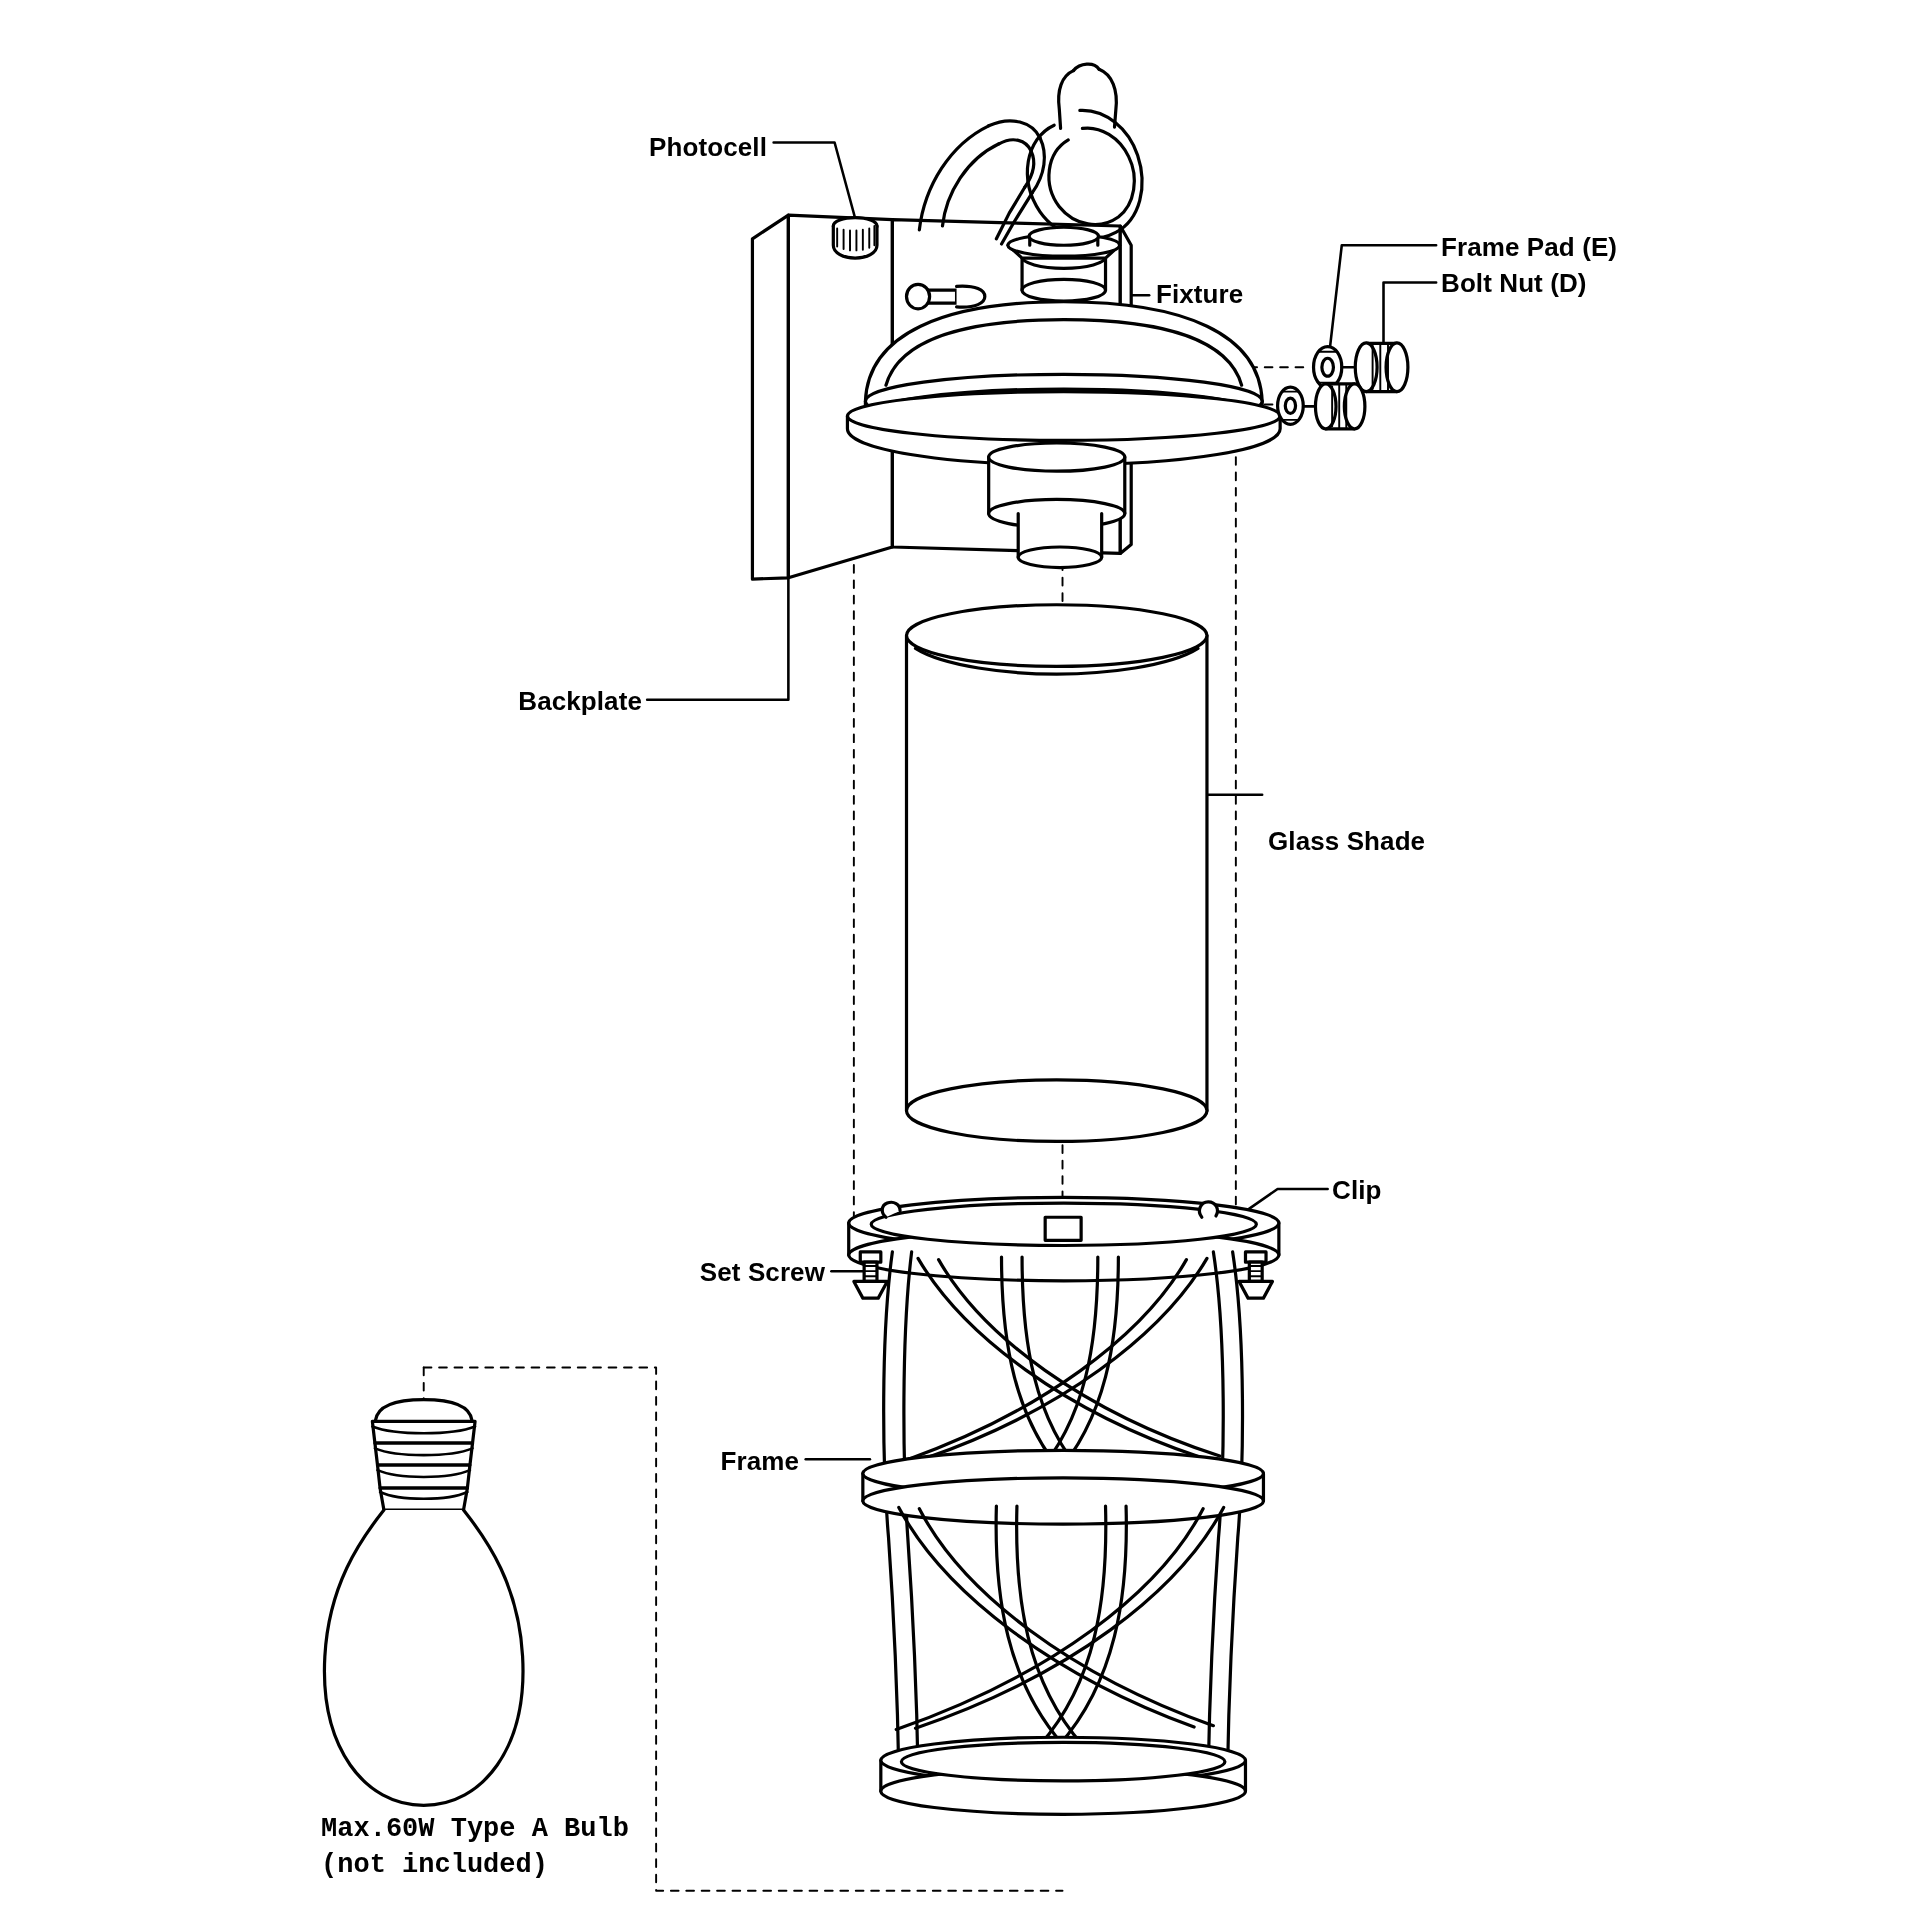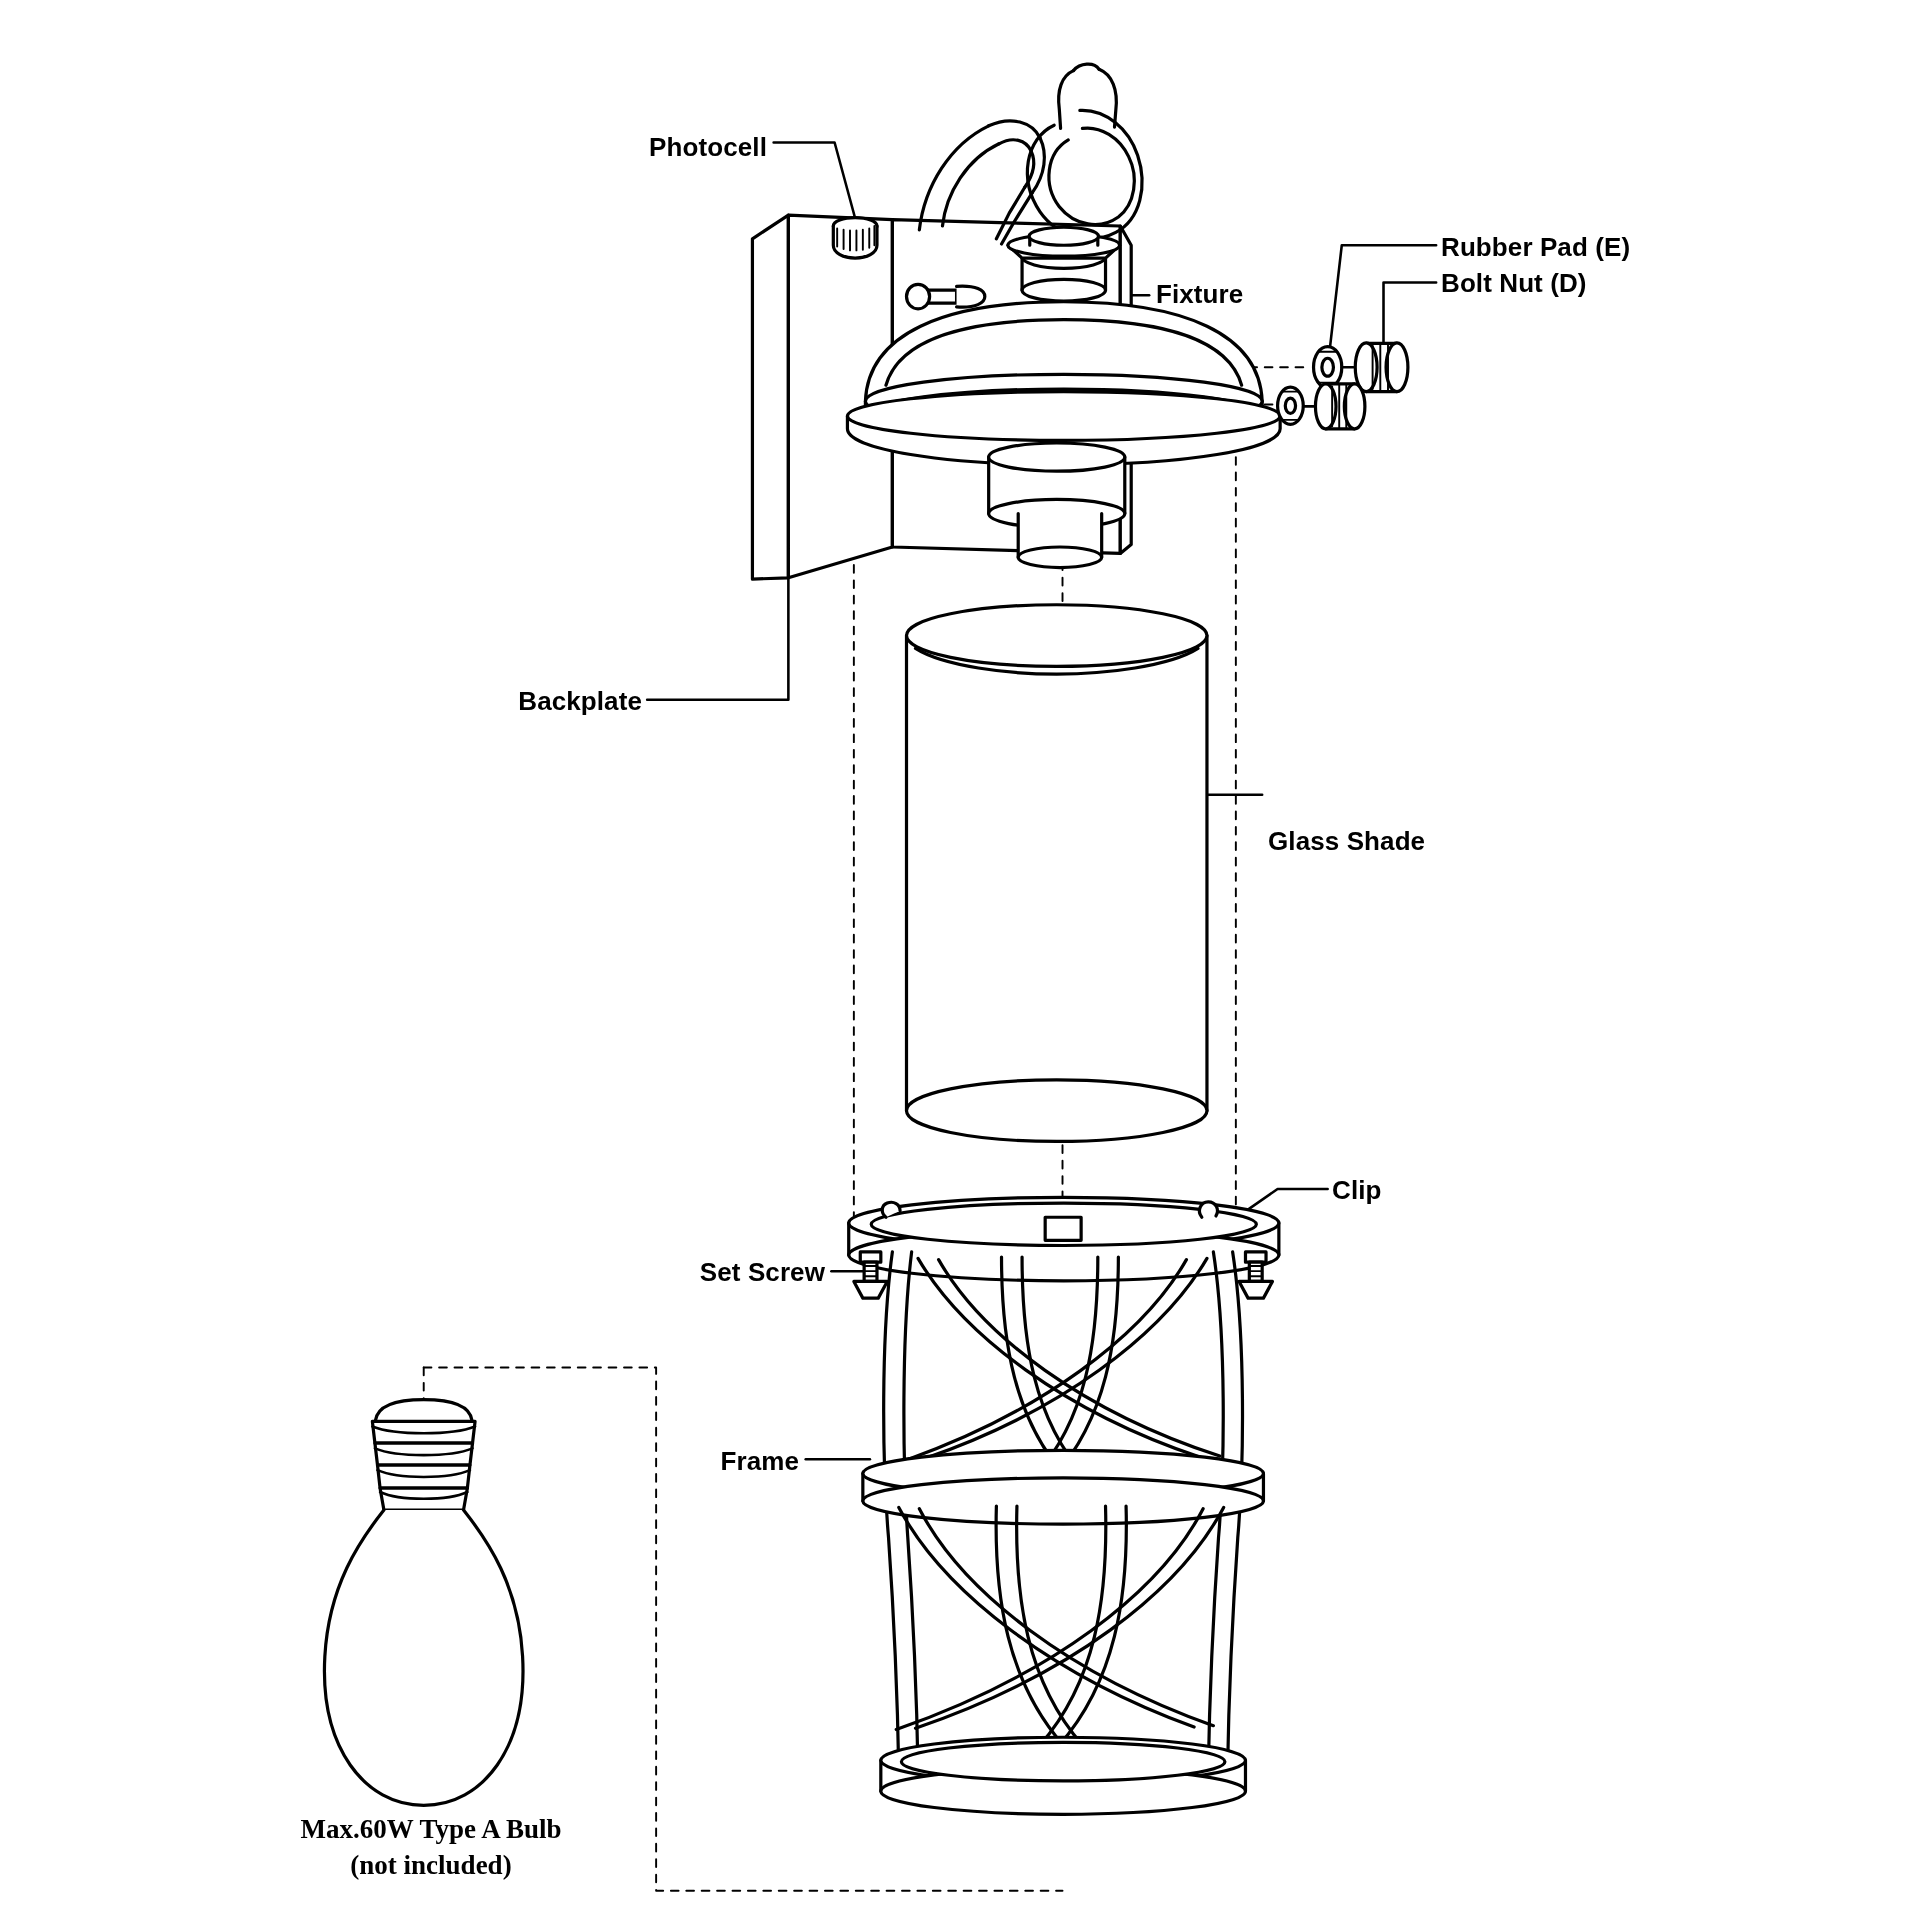--- a/index.html
+++ b/index.html
@@ -31,27 +31,27 @@
     font-family: "Liberation Sans", sans-serif;
     font-weight: bold;
     color: #000000;
     white-space: nowrap;
     font-size: 26px;
     letter-spacing: 0.1px;
   }
   .label.right { text-align: right; transform: translateX(-100%); }
   .caption {
     position: absolute;
-    font-family: Liberation Serif, serif;
+    font-family: Liberation Mono, monospace;
     font-weight: bold;
     font-size: 27px;
     color: #000;
-    text-align: center;
     transform: translateX(-50%);
     line-height: 1.35;
+    margin-left: 44px;
   }
 </style>
 </head>
 <body>
 
 <div id="stage">
 
   <svg id="diagram" viewBox="0 0 3000 3000">
     <g fill="none" stroke="#000" stroke-width="5" stroke-linejoin="round" stroke-linecap="round">
 
@@ -250,21 +250,21 @@
         <path d="M588 2290 C620 2304 700 2304 732 2290" stroke-width="4"></path>
         <path d="M592 2324 C622 2338 698 2338 728 2324" stroke-width="4"></path>
         <path d="M598 2352 C560 2400 512 2470 506 2580 C498 2722 568 2812 660 2812 C752 2812 822 2722 814 2580 C808 2470 760 2400 722 2352" fill="#fff"></path>
       </g>
 
     </g>
   </svg>
 
   <div class="label right" style="left:767px; top:132px;">Photocell</div>
   <div class="label" style="left:1156px; top:279px;">Fixture</div>
-  <div class="label" style="left:1441px; top:232px;">Rubber Pad (E)</div>
+  <div class="label" style="left:1441px; top:232px;">Frame Pad (E)</div>
   <div class="label" style="left:1441px; top:268px;text-align:center;">Bolt Nut (D)</div>
   <div class="label right" style="left:642px; top:686px;">Backplate</div>
   <div class="label" style="left:1268px; top:778px;margin-top:48px;">Glass Shade</div>
   <div class="label" style="left:1332px; top:1175px;">Clip</div>
   <div class="label right" style="left:825px; top:1257px;">Set Screw</div>
   <div class="label right" style="left:799px; top:1446px;text-align:center;">Frame</div>
 
   <div class="caption" style="left:431px; top:1811px;">
     <div>Max.60W Type A Bulb</div>
     <div>(not included)</div>

